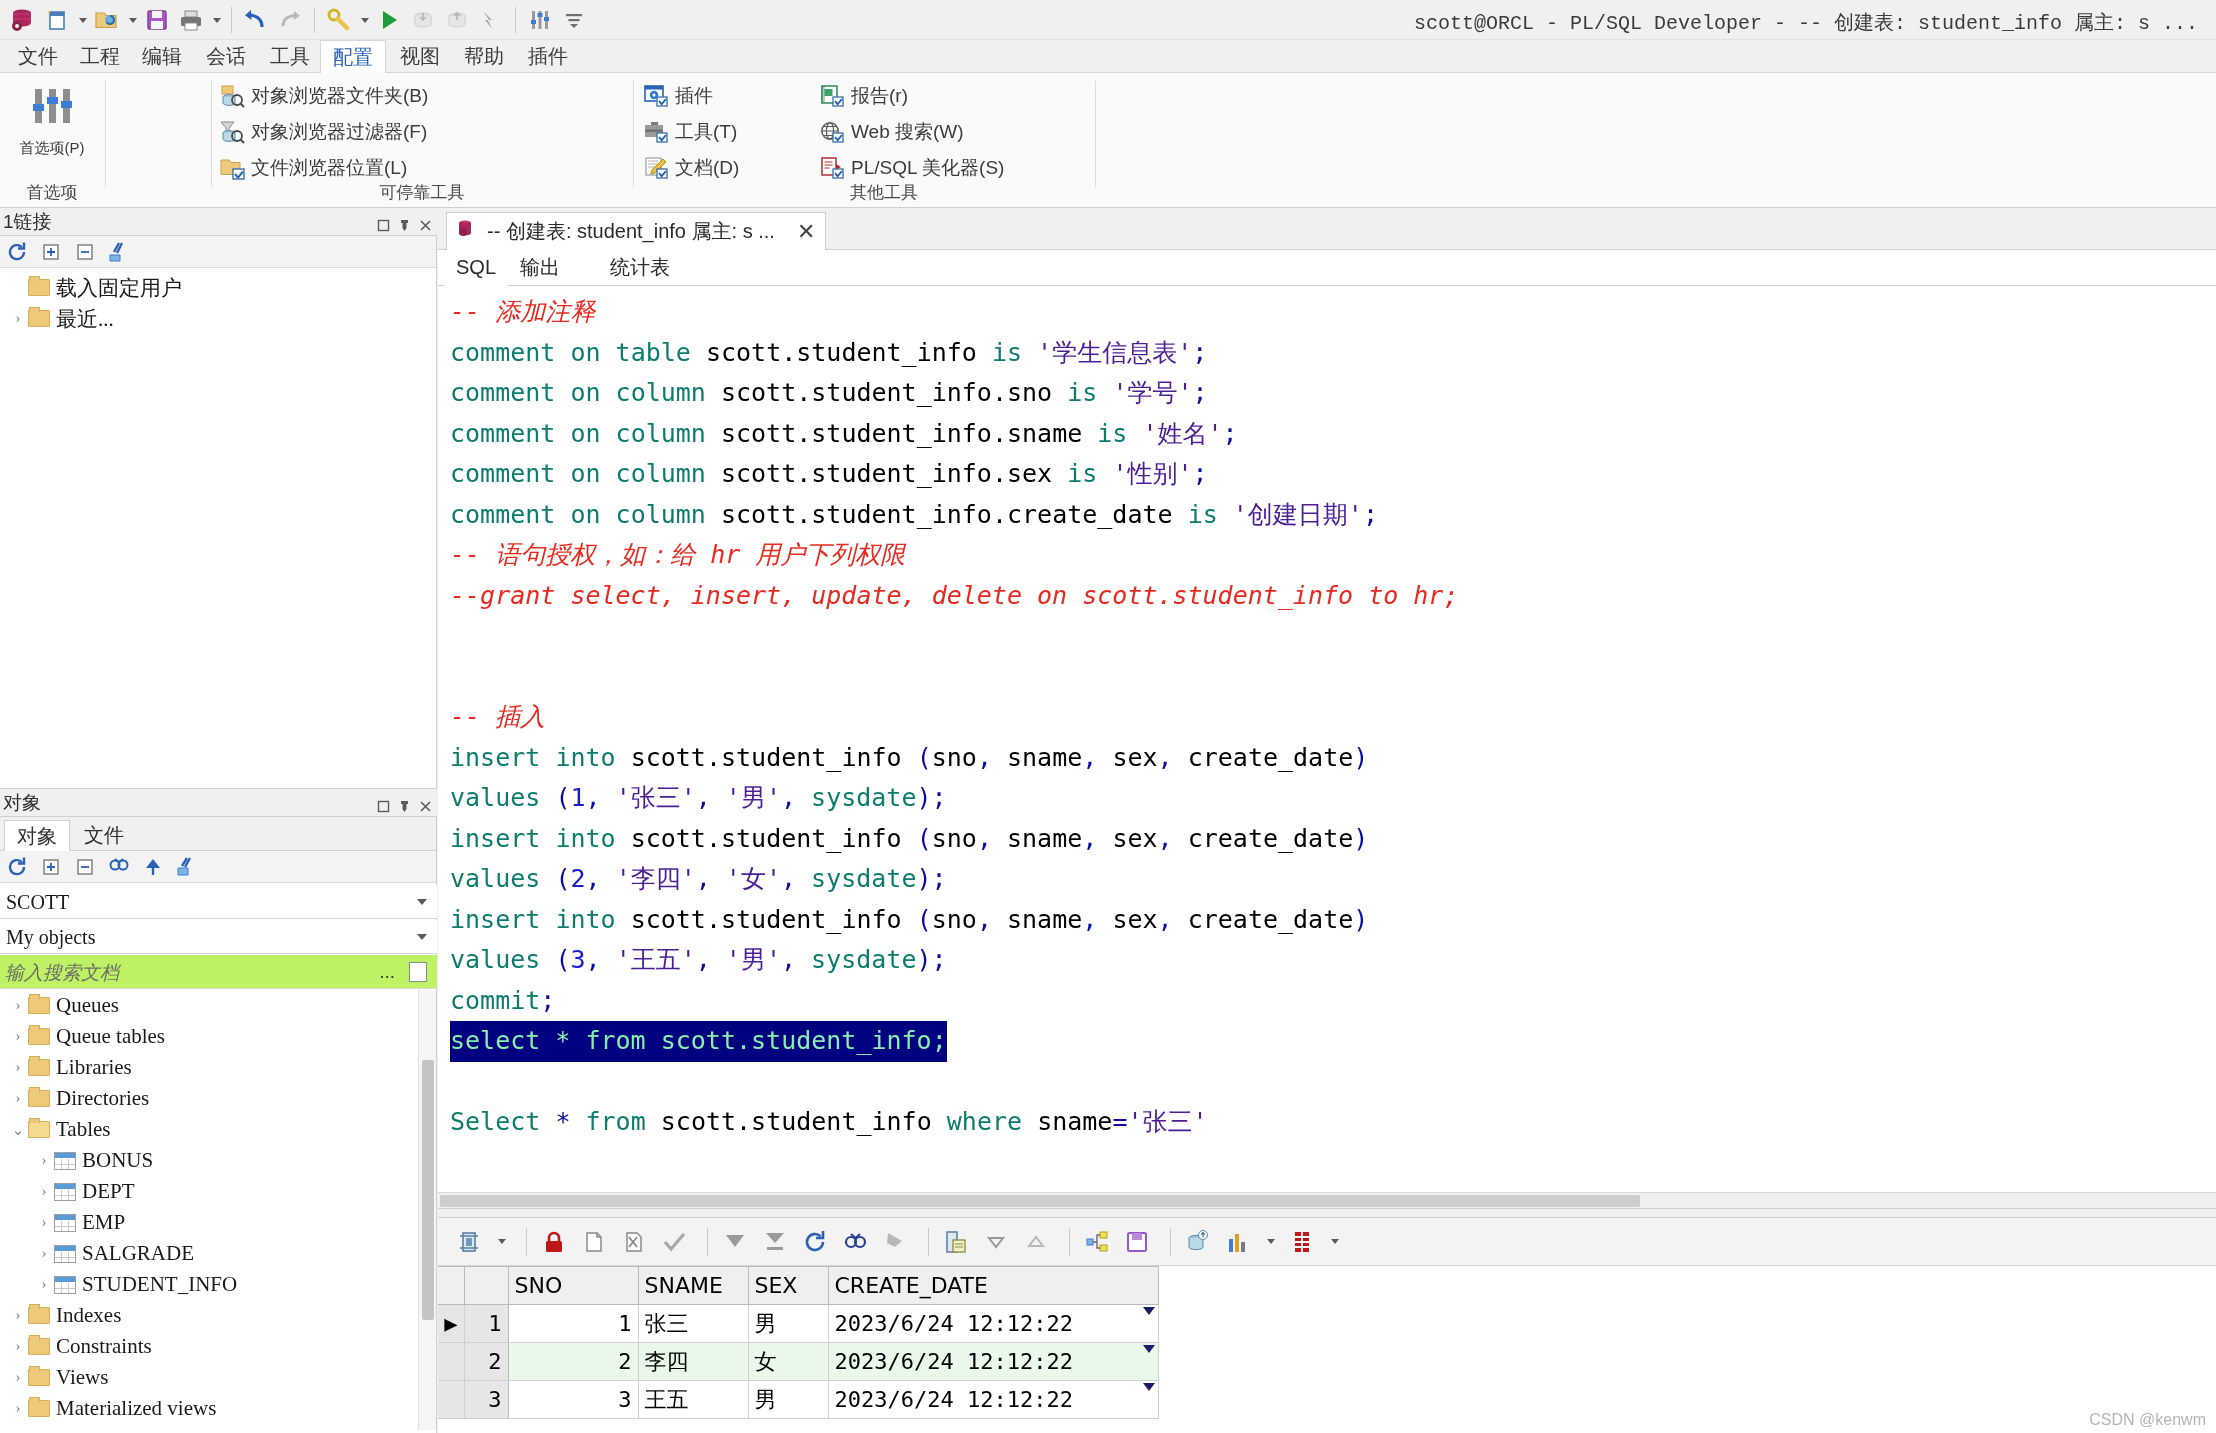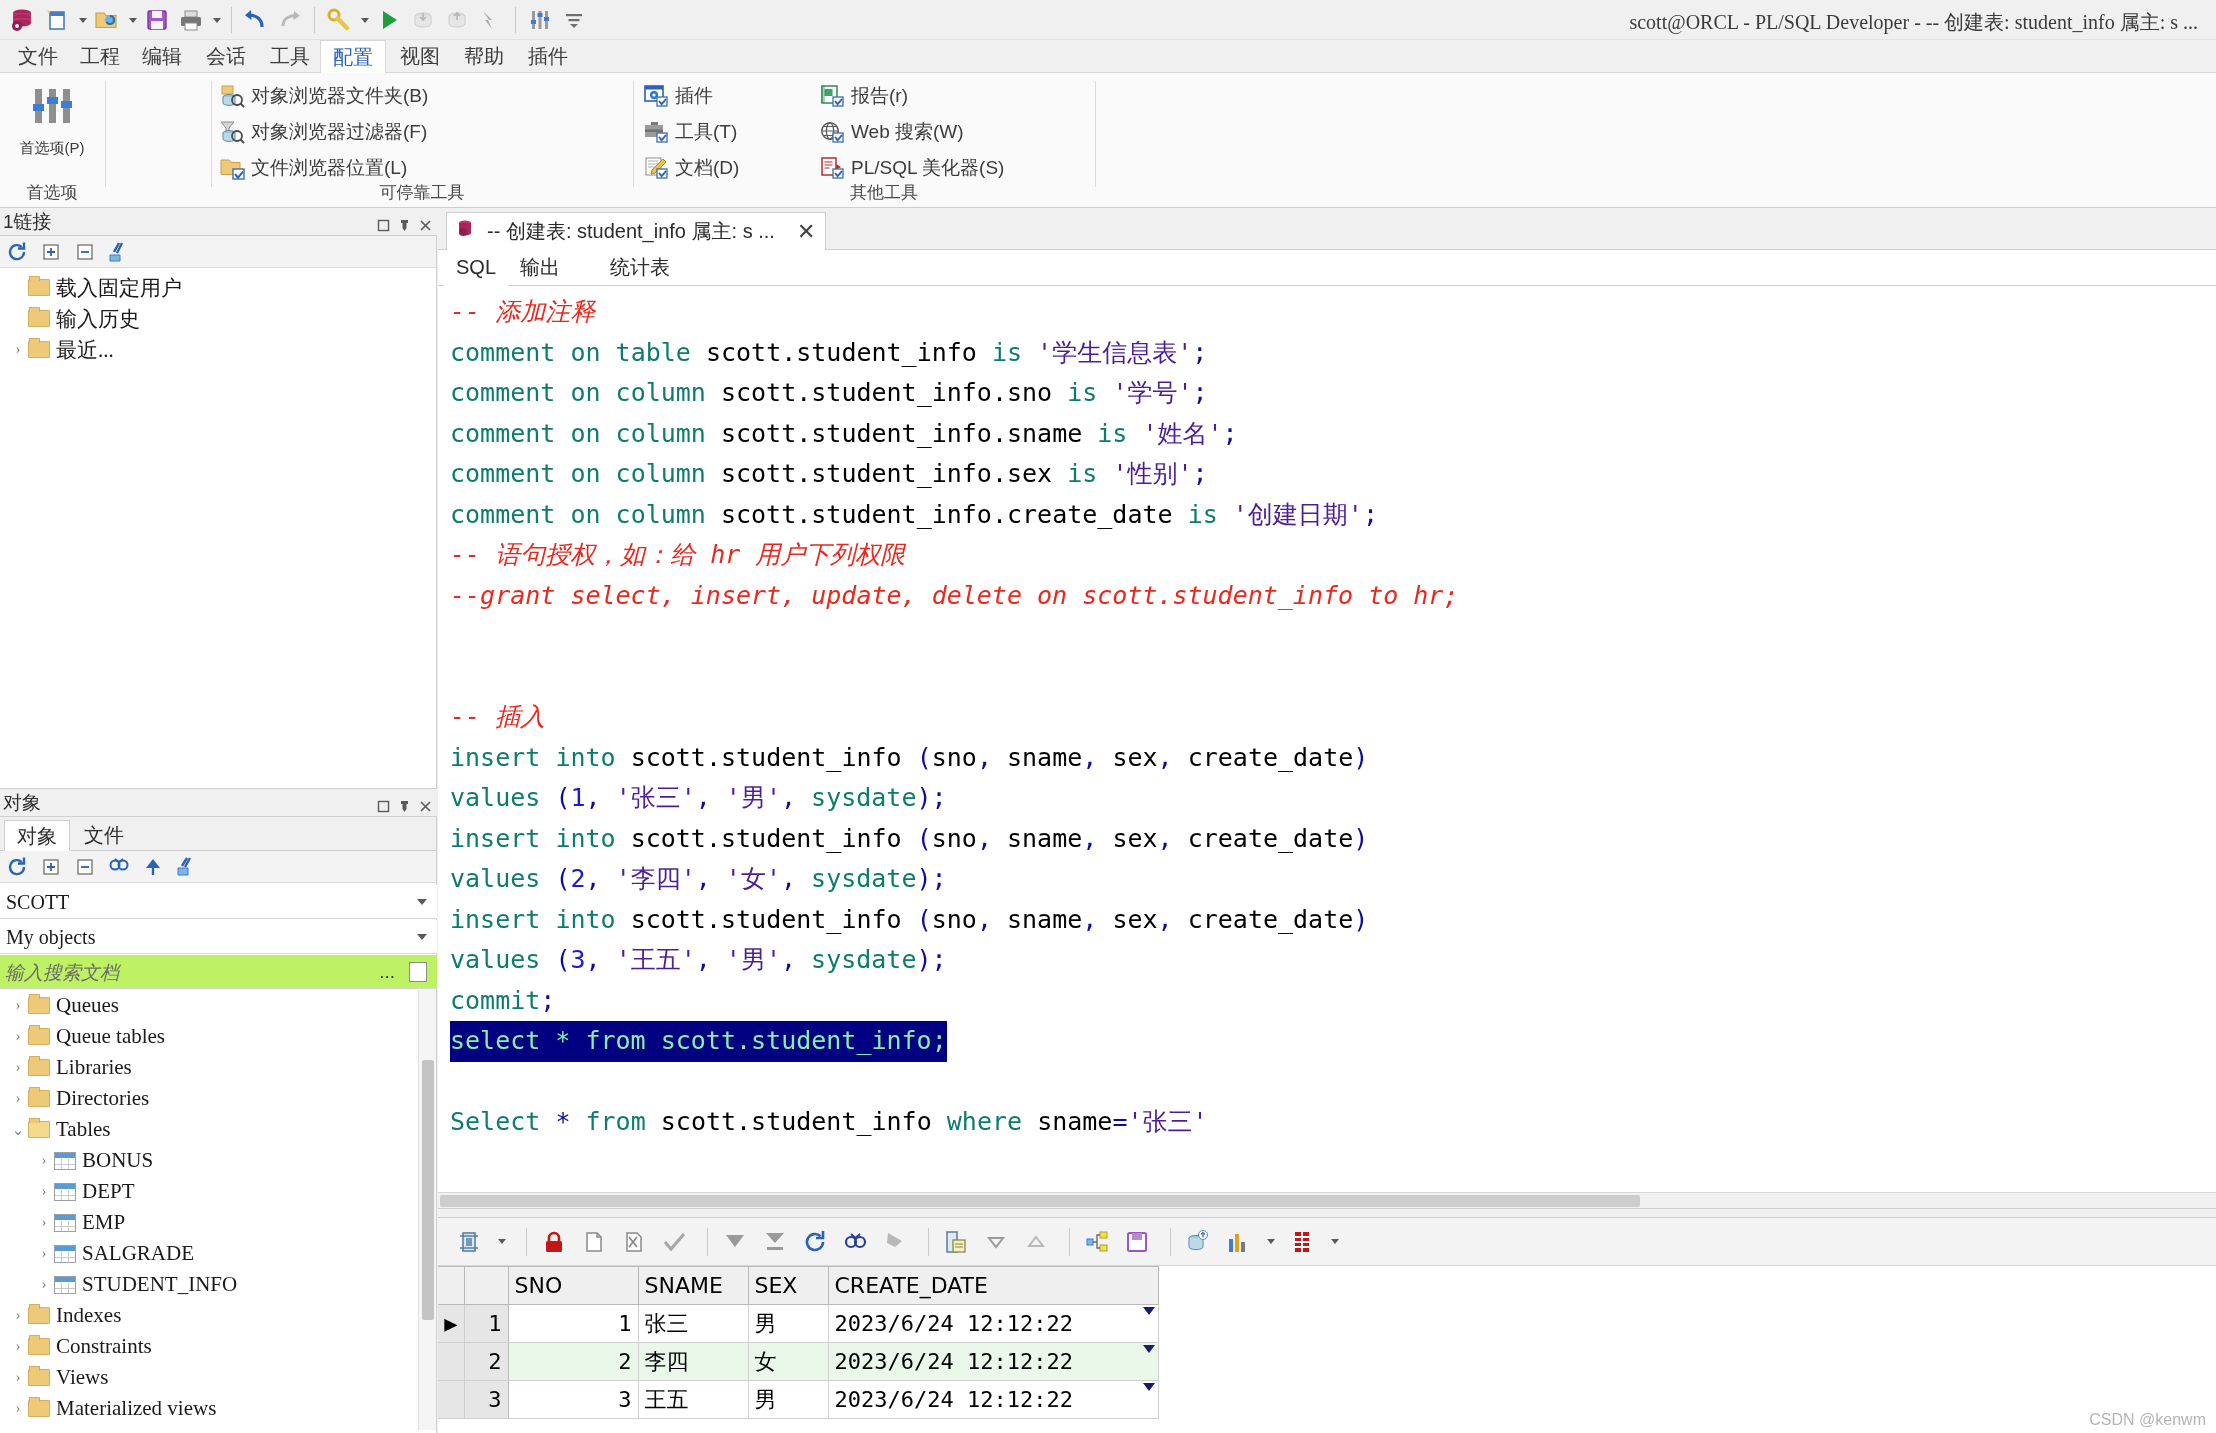--- a/index.html
+++ b/index.html
@@ -19,21 +19,21 @@
   
   .titlebar {
     position: absolute; left:0; top:0; width:2216px; height:40px;
     background:#f0f0f0;
     border-bottom:1px solid #e2e2e2;
   }
   .titlebar-text {
     position:absolute; right:18px; top:9px;
     font-size:20px; color:#3b3b3b;
     white-space:nowrap;
-    font-family:Liberation Serif, serif;
+    font-family:Liberation Mono, monospace;
   }
   
   .qat { position:absolute; left:0; top:0; height:40px; display:flex; align-items:center; padding-left:6px; }
   .qat-btn { width:34px; height:34px; display:flex; align-items:center; justify-content:center; position:relative; }
   .qat-sep { width:1px; height:26px; background:#c8c8c8; margin:0 7px; }
   .caret { width:0;height:0;border-left:4px solid transparent;border-right:4px solid transparent;border-top:5px solid #5a5a5a; margin-left:2px;}
 
   
   .menubar {
     position:absolute; left:0; top:40px; width:2216px; height:33px;
@@ -589,25 +589,20 @@
             <path d="M14 2 L9 12" stroke="#2a62b6" stroke-width="2.4"></path>
           </svg>
       </span>
     </div>
 
     <div class="tree" id="conn-tree" style="top:64px;">
         <div class="tnode" style="padding-left:8px">
           <span class="arrow"></span>
           <span class="folder"></span>
           <span>载入固定用户</span>
-        </div>
-        <div class="tnode" style="padding-left:8px">
-          <span class="arrow"></span>
-          <span class="folder"></span>
-          <span>输入历史</span>
         </div>
         <div class="tnode" style="padding-left:8px">
           <span class="arrow">›</span>
           <span class="folder"></span>
           <span>最近...</span>
         </div>
       </div>
   </div>
 
   <div class="obj-panel">

